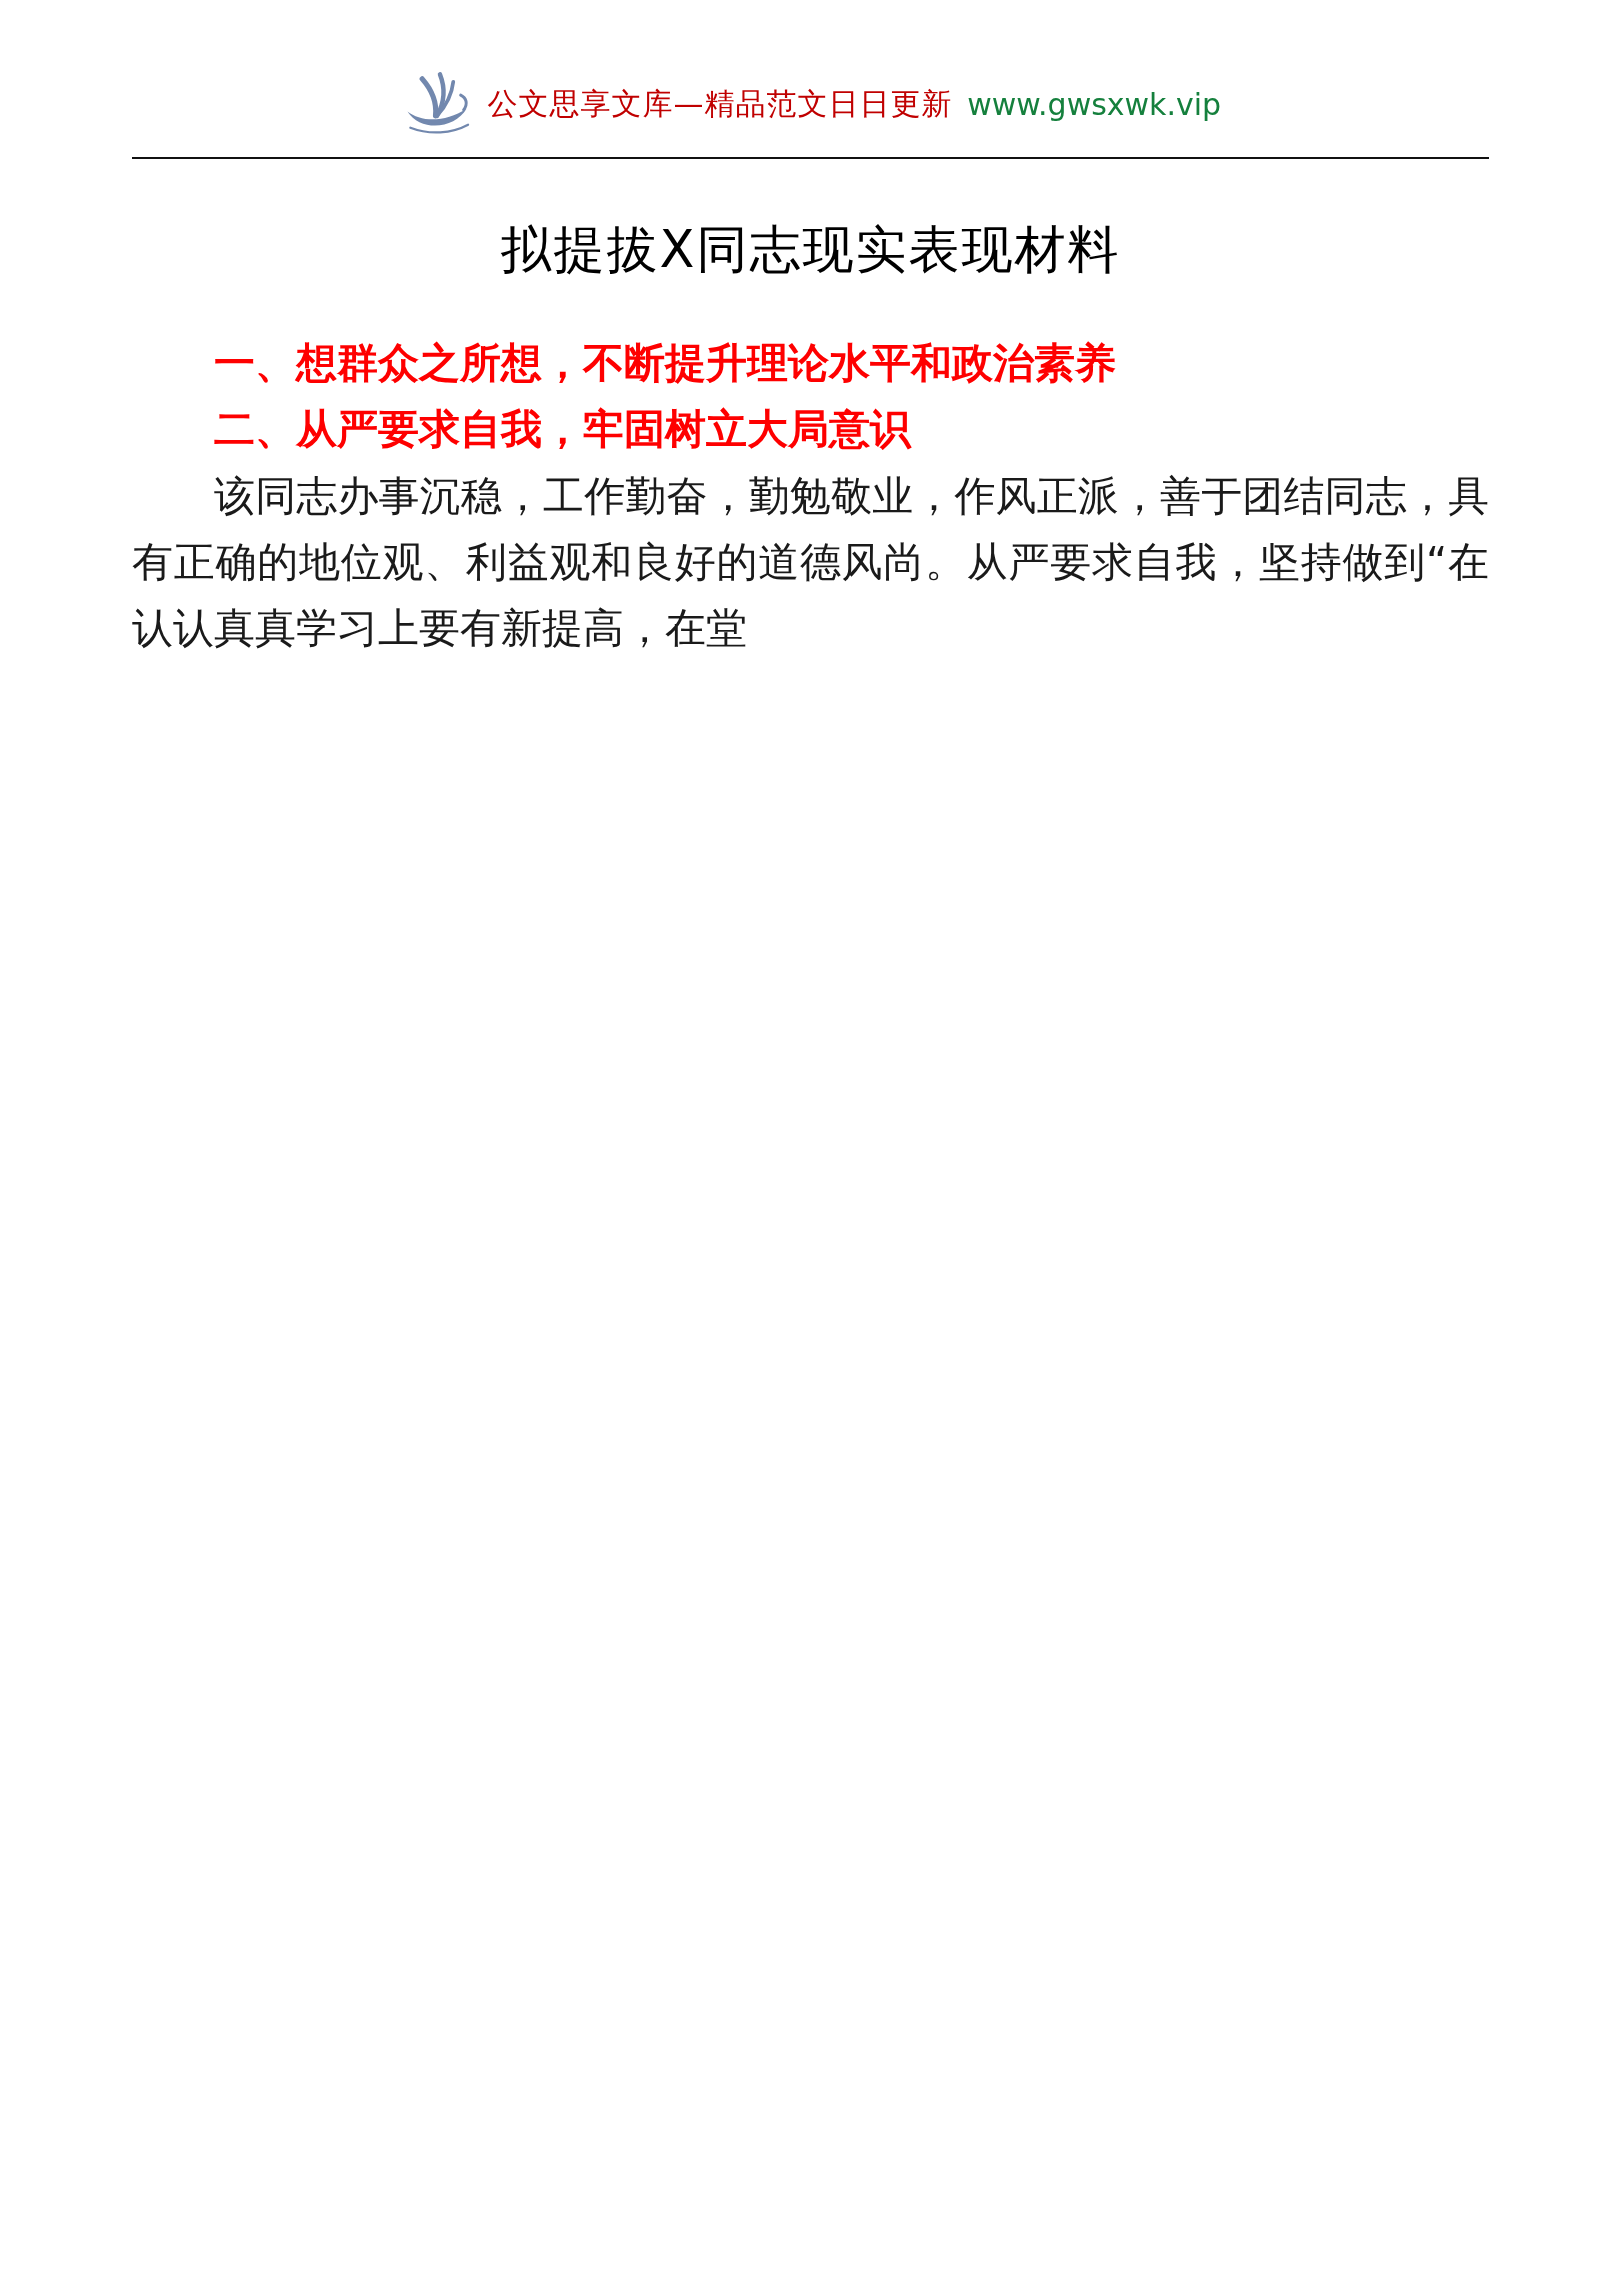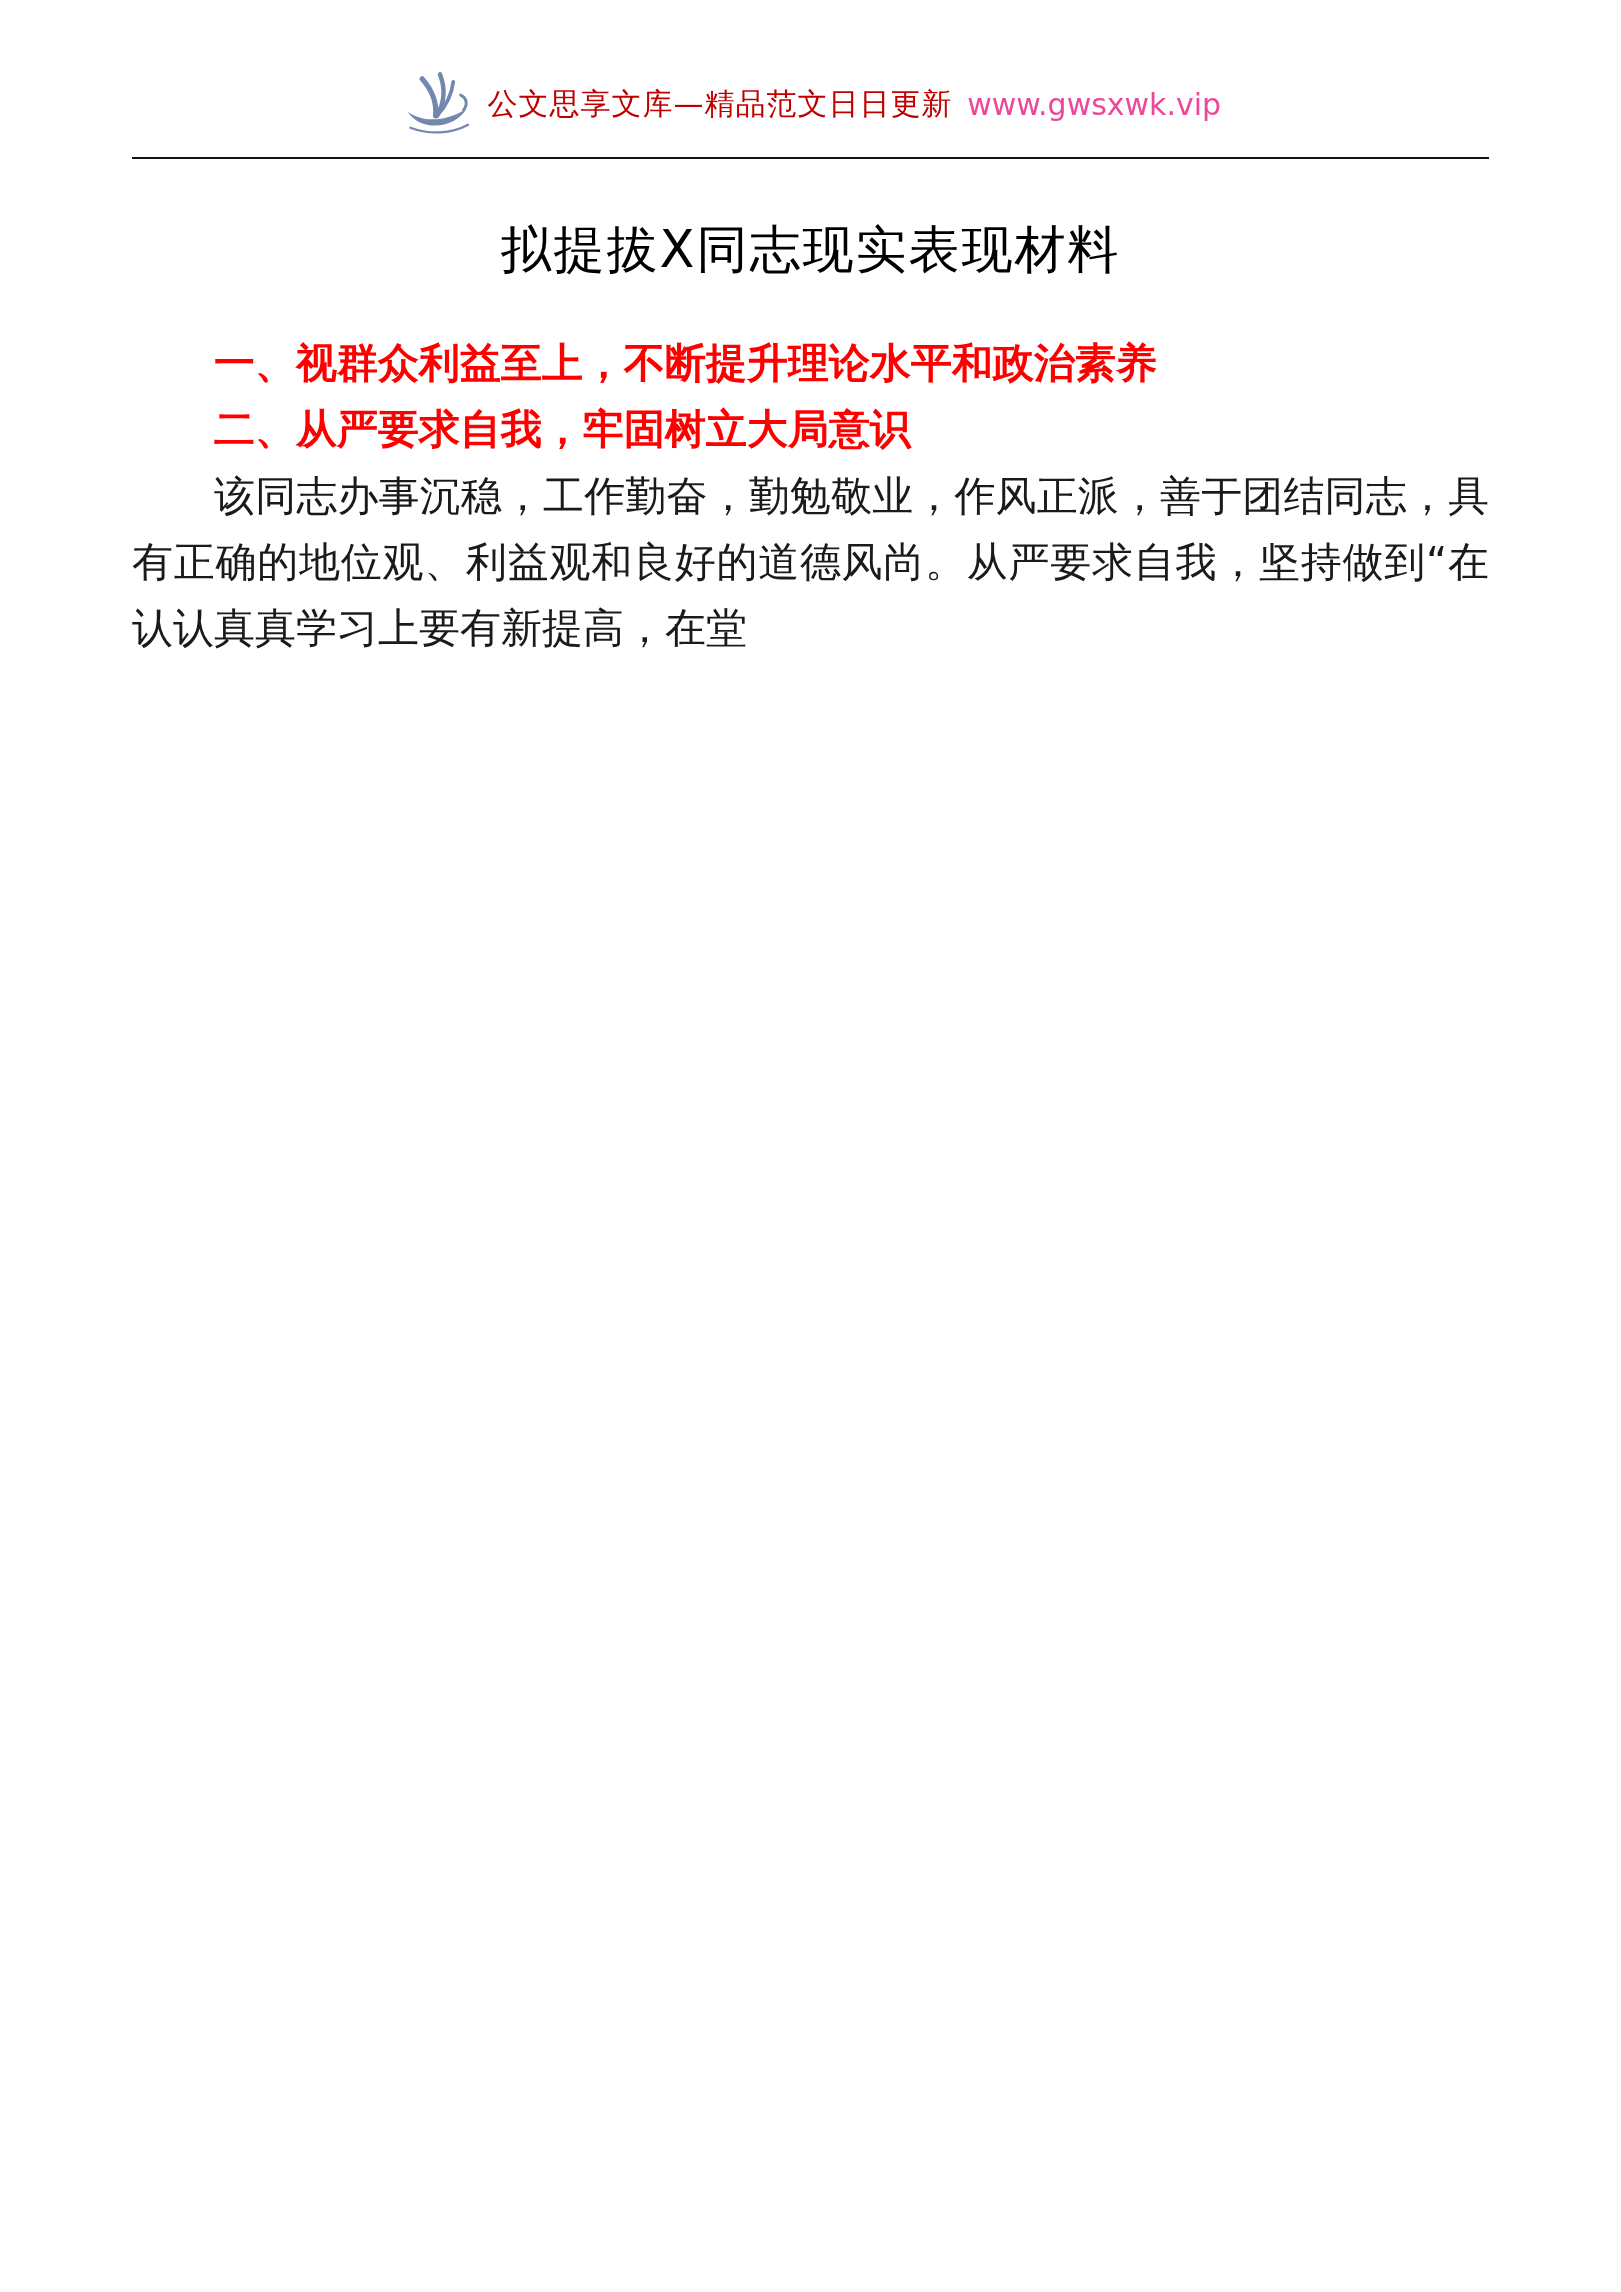--- a/index.html
+++ b/index.html
@@ -31,21 +31,21 @@
     height: 74px;
     flex: 0 0 auto;
   }
   .brand-text {
     color: #c00000;
     font-size: 30px;
     letter-spacing: 1px;
     white-space: nowrap;
   }
   .brand-url {
-    color: #ec4899;
+    color: #15803d;
     font-size: 30px;
     margin-left: 1px;
     white-space: nowrap;
   }
   .header-rule {
     border: none;
     border-top: 2px solid #111111;
     margin-top: 15.7px;
     width: 100%;
   }
@@ -93,20 +93,20 @@
       <span class="brand-text">公文思享文库—精品范文日日更新</span>
       <span class="brand-url">www.gwsxwk.vip</span>
     </div>
     <hr class="header-rule">
   </header>
 
   <main>
     <h1 class="doc-title">拟提拔X同志现实表现材料</h1>
 
     <div class="content">
-      <p class="heading-para">一、视群众利益至上，不断提升理论水平和政治素养</p>
+      <p class="heading-para">一、想群众之所想，不断提升理论水平和政治素养</p>
       <p class="heading-para">二、从严要求自我，牢固树立大局意识</p>
       <p class="body-para">该同志办事沉稳，工作勤奋，勤勉敬业，作风正派，善于团结同志，具有正确的地位观、利益观和良好的道德风尚。从严要求自我，坚持做到“在认认真真学习上要有新提高，在堂</p>
     </div>
   </main>
 
 </div>
 
 
 </body></html>

